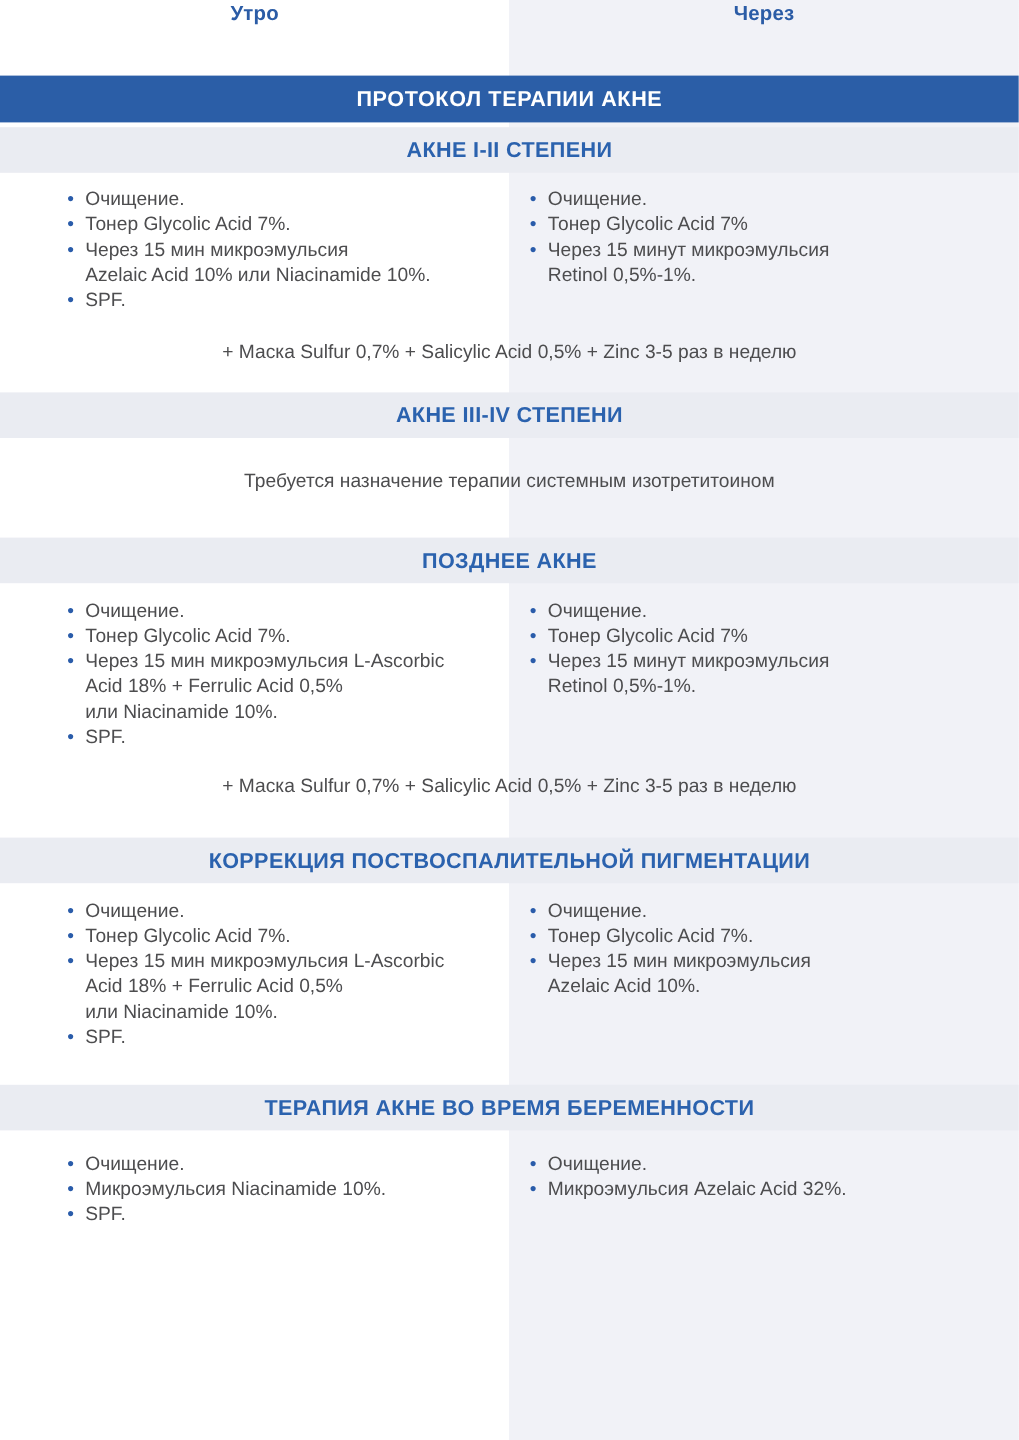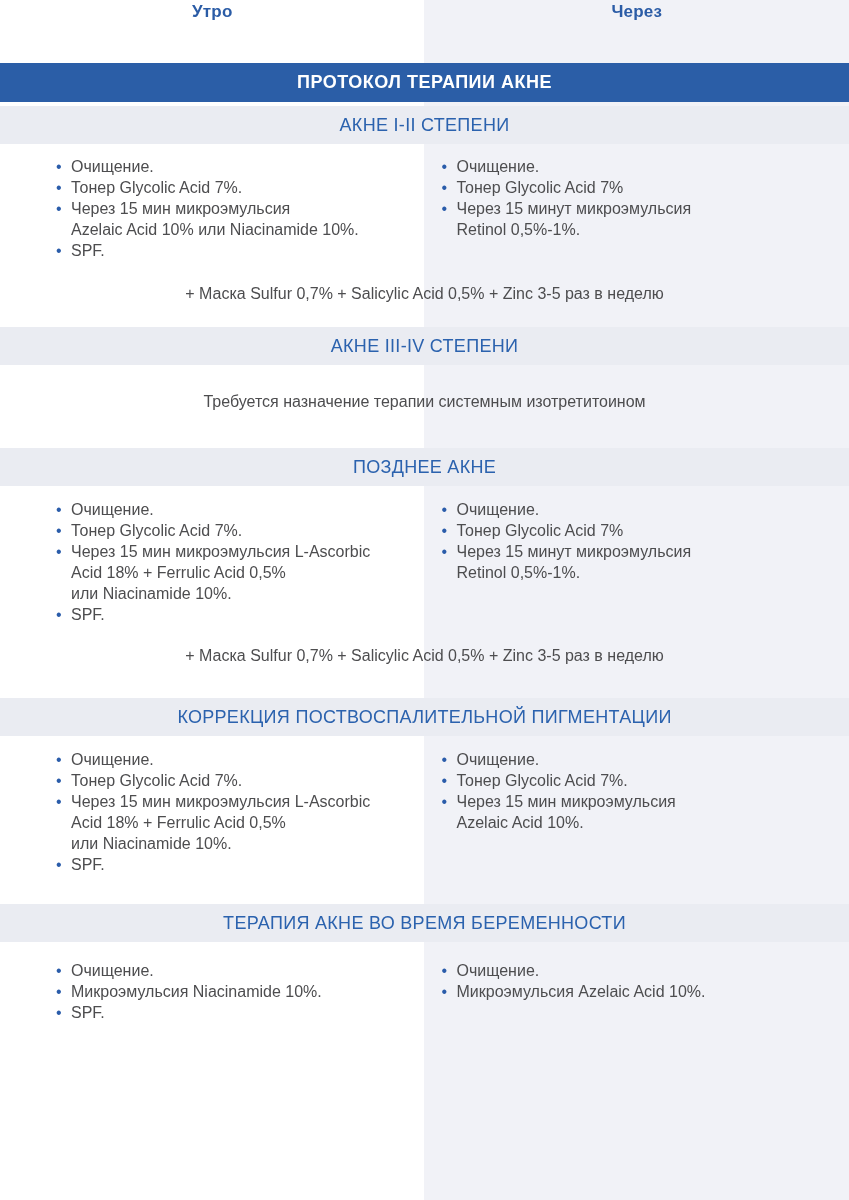--- a/index.html
+++ b/index.html
@@ -13,21 +13,21 @@
     flex:1; display:flex; align-items:center; justify-content:center;
     color:#2b5ca6; font-weight:700; font-size:17px; letter-spacing:.2px;
   }
   .banner {
     height:39px; background:#2b5ea7; color:#ffffff; font-weight:700; font-size:18px;
     letter-spacing:.5px; display:flex; align-items:center; justify-content:center;
     margin-bottom:4px;
     margin-top:39px;
   }
   .band {
-    height:38px; background:#eaecf2; color:#2b62ae; font-weight:400; font-size:18px;
+    height:38px; background:#eaecf2; color:#2b62ae; font-weight:700; font-size:18px;
     letter-spacing:.3px; display:flex; align-items:center; justify-content:center;
   }
   .cols { display:flex; padding-top:12px; }
   .col { width:50%; }
   ul.routine { list-style:none; font-size:16px; line-height:21px; color:#4d4d4f; }
   .col-morning ul.routine { margin-left:56px; margin-right:8px; }
   .col-evening ul.routine { margin-left:17px; margin-right:8px; }
   ul.routine li { position:relative; padding-left:15px; white-space:pre-line; }
   ul.routine li::before { content:"\2022"; position:absolute; left:0; top:0; color:#2a5caa; }
   .footnote {
@@ -139,19 +139,19 @@
       <div class="col col-morning">
         <ul class="routine">
           <li>Очищение.</li>
           <li>Микроэмульсия Niacinamide 10%.</li>
           <li>SPF.</li>
         </ul>
       </div>
       <div class="col col-evening">
         <ul class="routine">
           <li>Очищение.</li>
-          <li>Микроэмульсия Azelaic Acid 10%.</li>
+          <li>Микроэмульсия Azelaic Acid 32%.</li>
         </ul>
       </div>
     </div>
   </section>
 
 </div>
 
 </body></html>

